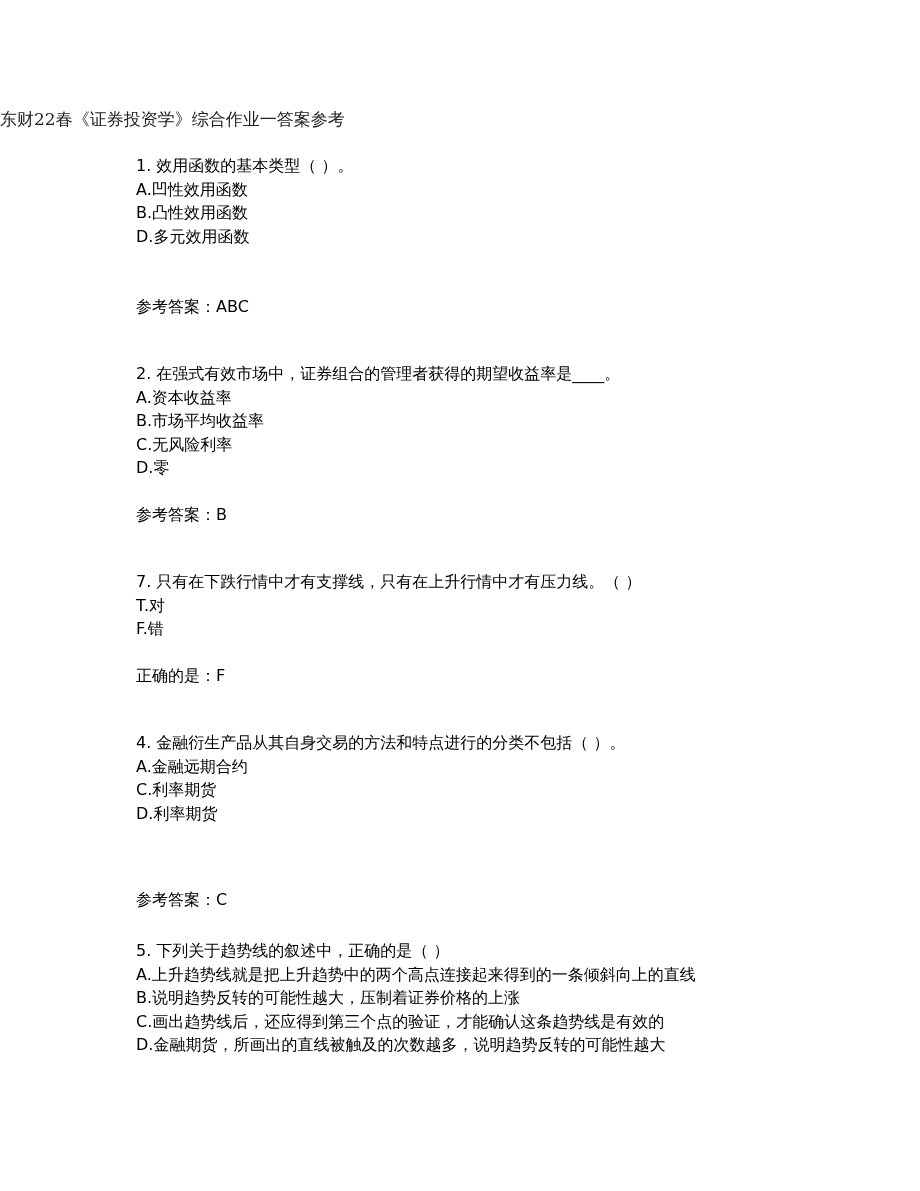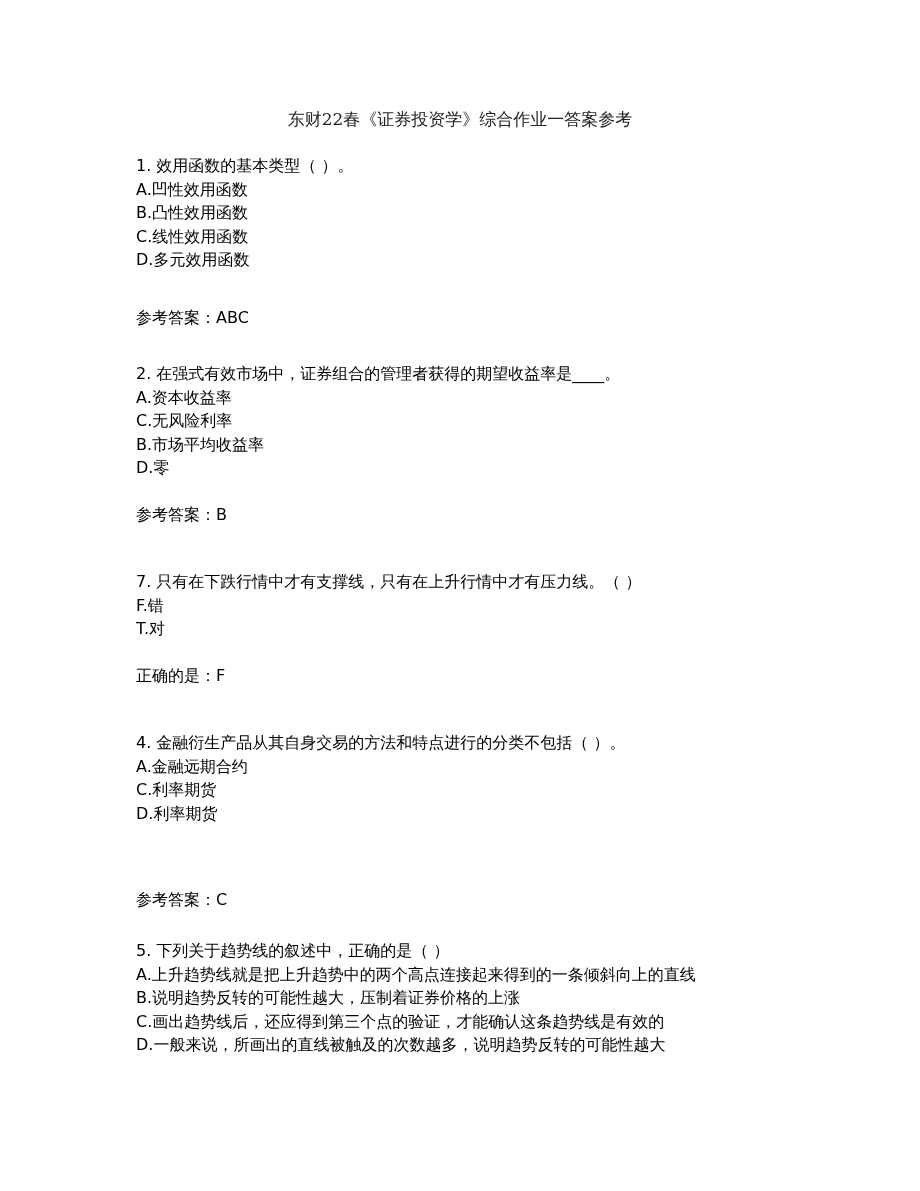--- a/index.html
+++ b/index.html
@@ -1,68 +1,67 @@
 <!DOCTYPE html>
 <html><head>
 <meta charset="utf-8">
 <style>
   html, body { margin: 0; padding: 0; background: #ffffff; }
   body { width: 920px; height: 1191px; position: relative; overflow: hidden; color: #000; }
   .title {
-    position: absolute; top: 108px; left: 0; width: 920px; text-align: center;
+    position: absolute; top: 108px; left: 0; width: 920px; text-align: left;
     font-family: "DejaVu Serif", "Liberation Serif", serif; font-size: 17px; color: #222;
     letter-spacing: 0px;
   }
   .doc { position: absolute; left: 136px; top: 0; width: 700px;
          font-family: "DejaVu Sans", "Liberation Sans", sans-serif; font-size: 16px; }
   .q { position: absolute; left: 0; width: 700px; }
   .line { height: 23.6px; line-height: 23.6px; white-space: nowrap; }
   .ans { position: absolute; left: 0; height: 24px; line-height: 24px; white-space: nowrap; }
 </style>
 </head>
 <body>
 
 <div class="title">东财22春《证券投资学》综合作业一答案参考</div>
 
 <div class="doc">
 
   <div class="q" style="top:154px;">
     <div class="line">1.  效用函数的基本类型（  ）。</div>
     <div class="line">A.凹性效用函数</div>
     <div class="line">B.凸性效用函数</div>
-    <div class="line">C.线性效用函数</div>
     <div class="line">D.多元效用函数</div>
   </div>
-  <div class="ans" style="top:295px;margin-top:11px;">参考答案：ABC</div>
+  <div class="ans" style="top:295px;">参考答案：ABC</div>
 
   <div class="q" style="top:362px;">
     <div class="line">2.  在强式有效市场中，证券组合的管理者获得的期望收益率是____。</div>
     <div class="line">A.资本收益率</div>
+    <div class="line">B.市场平均收益率</div>
     <div class="line">C.无风险利率</div>
-    <div class="line">B.市场平均收益率</div>
     <div class="line">D.零</div>
   </div>
   <div class="ans" style="top:503px;">参考答案：B</div>
 
   <div class="q" style="top:570px;">
     <div class="line">7.  只有在下跌行情中才有支撑线，只有在上升行情中才有压力线。（  ）</div>
+    <div class="line">T.对</div>
     <div class="line">F.错</div>
-    <div class="line">T.对</div>
   </div>
   <div class="ans" style="top:664px;">正确的是：F</div>
 
   <div class="q" style="top:731px;">
     <div class="line">4.  金融衍生产品从其自身交易的方法和特点进行的分类不包括（  ）。</div>
     <div class="line">A.金融远期合约</div>
     <div class="line">C.利率期货</div>
     <div class="line">D.利率期货</div>
   </div>
   <div class="ans" style="top:888px;">参考答案：C</div>
 
   <div class="q" style="top:939px;">
     <div class="line">5.  下列关于趋势线的叙述中，正确的是（  ）</div>
     <div class="line">A.上升趋势线就是把上升趋势中的两个高点连接起来得到的一条倾斜向上的直线</div>
     <div class="line">B.说明趋势反转的可能性越大，压制着证券价格的上涨</div>
     <div class="line">C.画出趋势线后，还应得到第三个点的验证，才能确认这条趋势线是有效的</div>
-    <div class="line">D.一般来说，所画出的直线被触及的次数越多，说明趋势反转的可能性越大</div>
+    <div class="line">D.金融期货，所画出的直线被触及的次数越多，说明趋势反转的可能性越大</div>
   </div>
 
 </div>
 
 </body></html>

